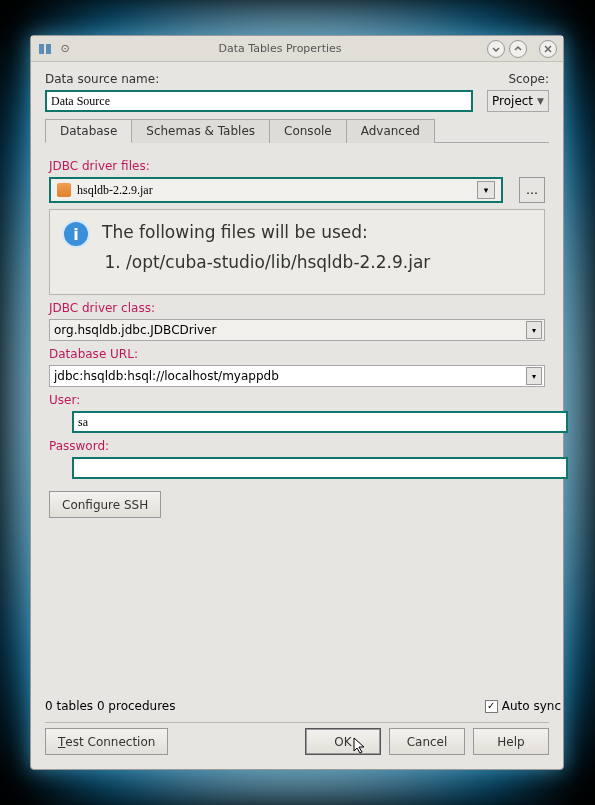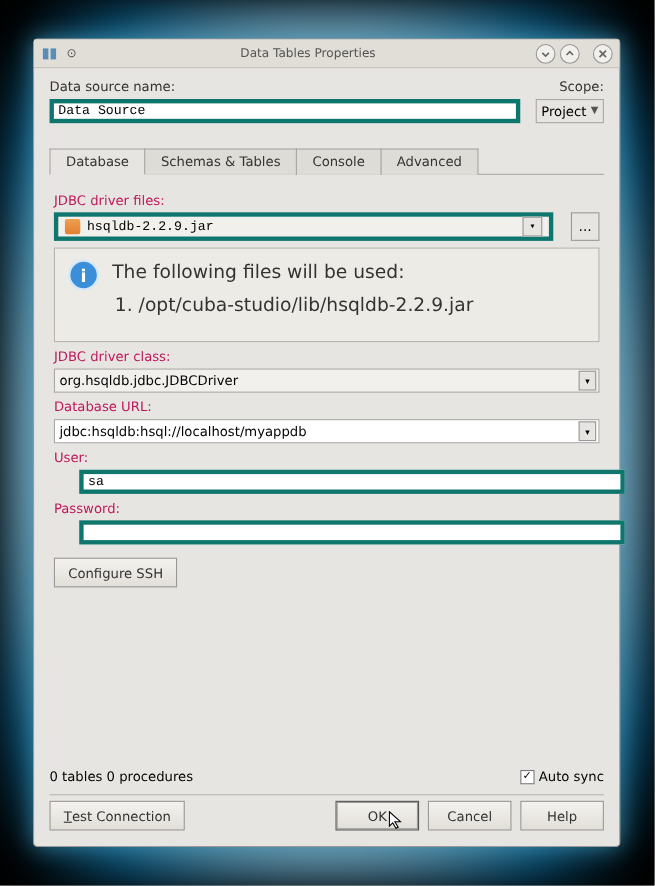--- a/index.html
+++ b/index.html
@@ -49,39 +49,39 @@
 .tb-btn {
   width: 18px; height: 18px; border-radius: 50%;
   border: 1px solid #999; background: #f2f0ec;
   display: inline-flex; align-items: center; justify-content: center;
   font-size: 10px; color: #666;
 }
 .content { padding: 10px 14px; }
 .row { display: flex; align-items: center; gap: 8px; margin-bottom: 4px; }
 .row .lbl { color: #333; }
 input[type="text"], select, .combo {
-  border: 4px solid #0f766e;
+  border: 2px solid #0f766e;
   background: #fff;
   height: 22px;
   padding: 0 4px;
-  font-family: Liberation Mono, monospace;
+  font-family: Liberation Serif, serif;
   font-size: 12px;
 }
 .name-input { flex: 1; margin-right: 6px; }
 .scope-select {
   display: inline-flex; align-items: center;
   border: 1px solid #a8a8a8; background: #e7e5e1;
   height: 22px; padding: 0 4px;
 }
 .scope-select .caret { margin-left: 4px; font-size: 9px; color: #555; }
 .scope-wrap { display: flex; flex-direction: column; align-items: flex-end; gap: 2px; }
 
 .tabs {
   display: flex;
-  margin-top: 22px;
+  margin-top: 6px;
   border-bottom: 1px solid #a8a8a8;
 }
 .tab {
   padding: 4px 14px;
   border: 1px solid #a8a8a8;
   border-bottom: none;
   background: #e7e5e1;
   margin-right: -1px;
   position: relative;
   top: 1px;
@@ -166,21 +166,21 @@
   font-size: 12px;
   height: 27px;
   display: inline-flex; align-items: center; justify-content: center;
   color: #333;
 }
 .cfg-ssh { margin-top: 12px; }
 
 .status-row {
   position: absolute;
   bottom: 56px;
-  left: 14px; right: 14px;
+  left: 14px; right: 2px;
   display: flex; 
 }
 .status-row .spacer { flex: 1; }
 .checkbox { display: inline-flex; align-items: center; gap: 4px; }
 .checkbox .box {
   width: 13px; height: 13px; border: 1px solid #777; background: #fff;
   display: inline-flex; align-items: center; justify-content: center;
   font-size: 10px; line-height: 1;
 }
 

